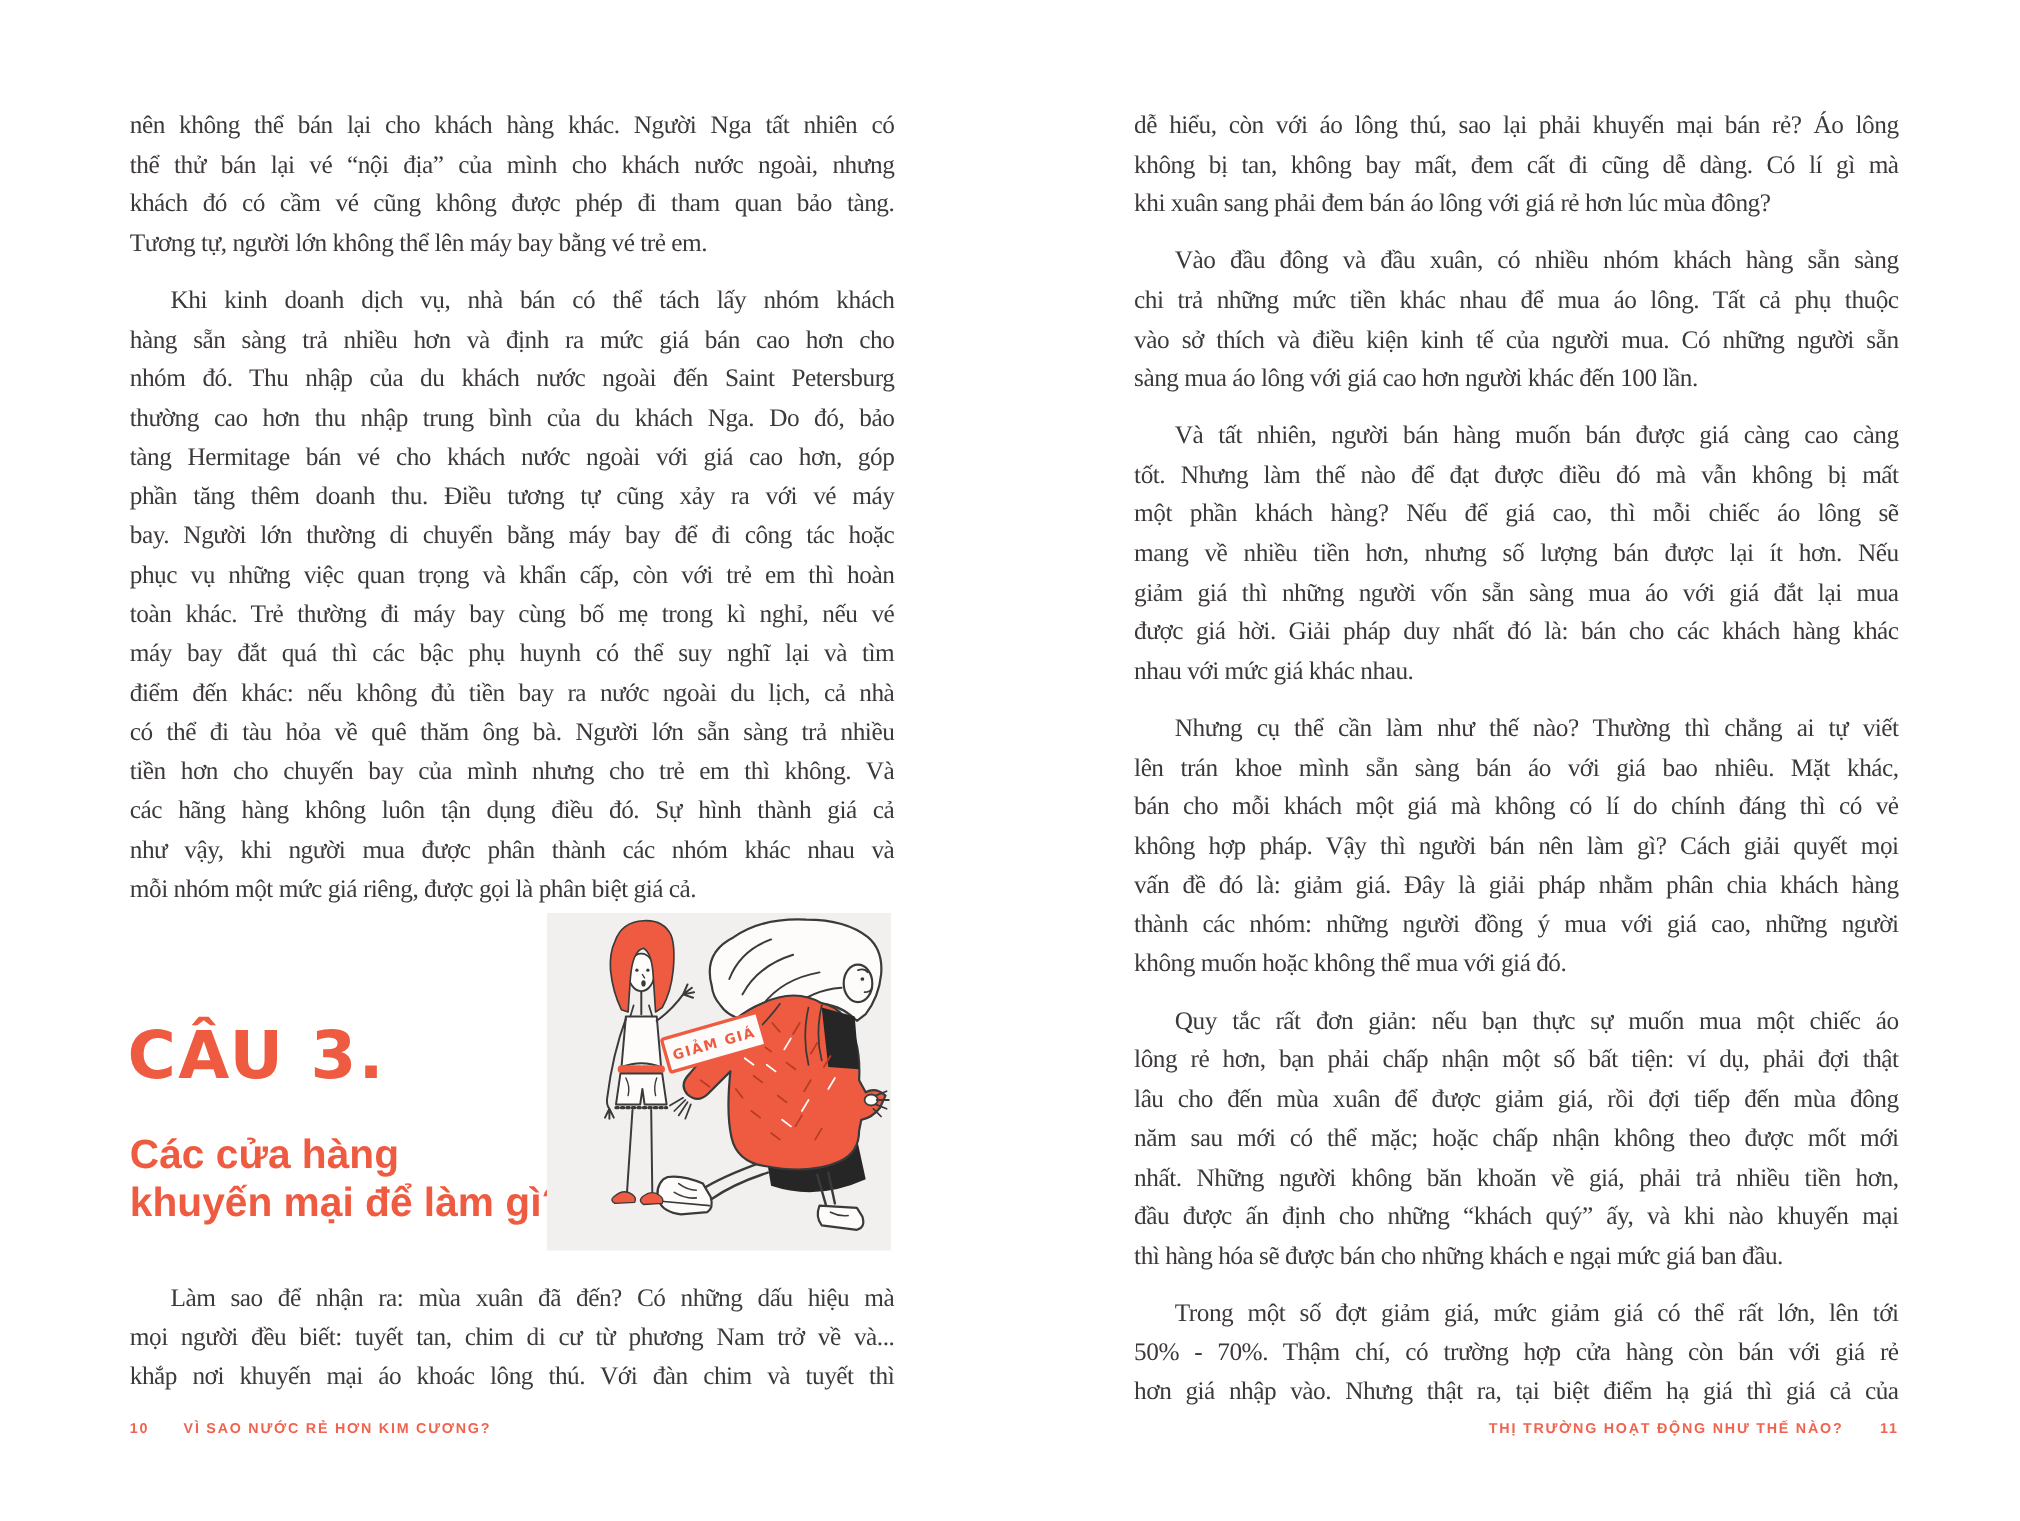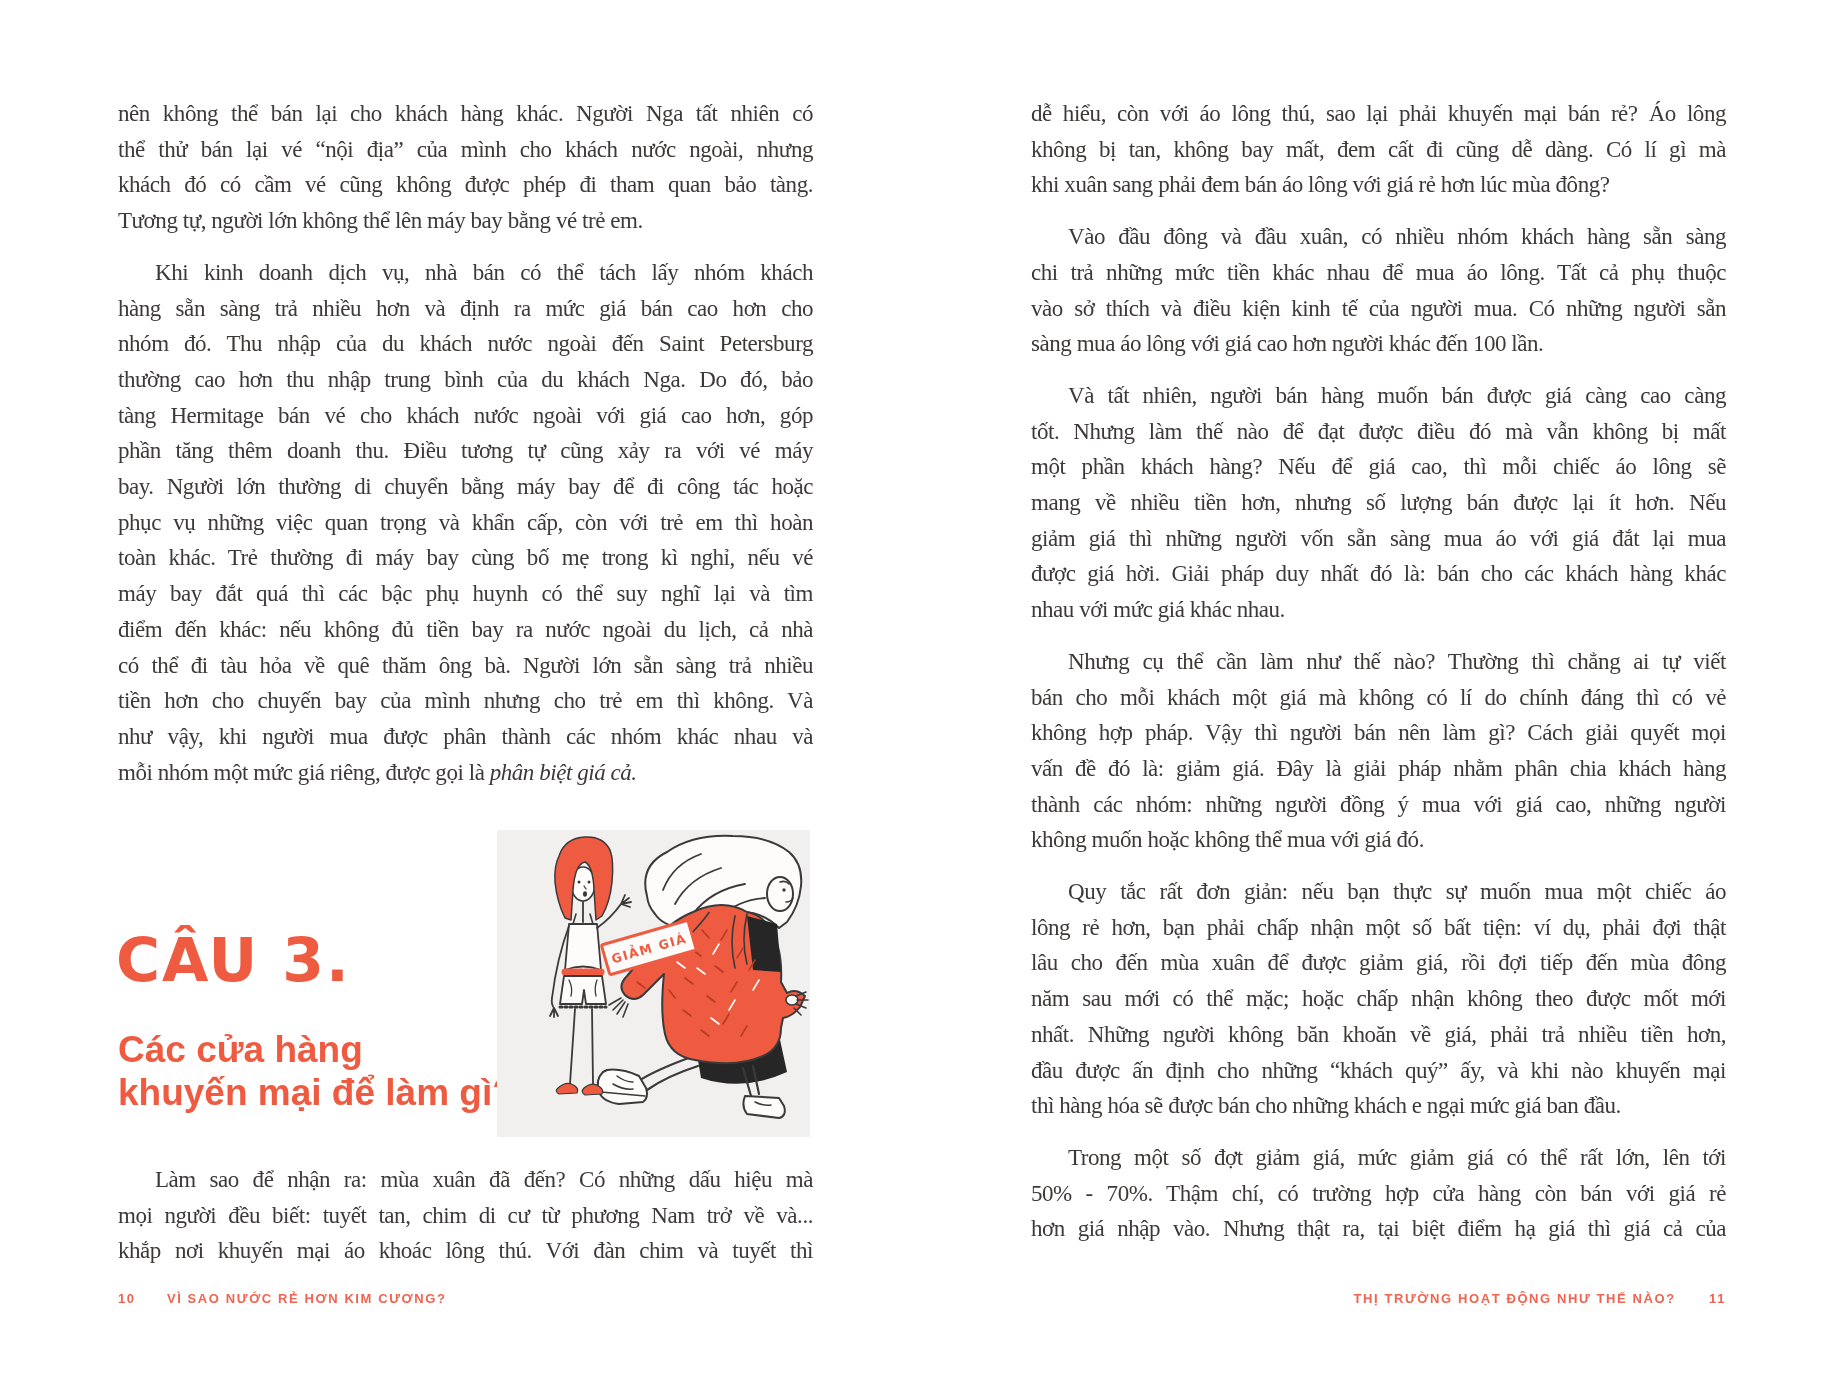--- a/index.html
+++ b/index.html
@@ -10,21 +10,21 @@
   }
   .col{position:absolute;width:695px;}
   .para{margin:0;}
   .line{
     display:block;white-space:nowrap;
     font-size:23px;line-height:35.7px;letter-spacing:-0.45px;
     text-align:justify;text-align-last:justify;text-justify:inter-word;
   }
   .line.last{text-align-last:left;}
   .para.indent .line:first-child{text-indent:37px;margin-top:16px;}
-  .it{font-style:italic;}
+  .it{}
 
   .col-left-top{left:118px;top:96px;}
   .col-left-bottom{left:118px;top:1146px;}
   .col-right{left:1031px;top:96px;}
 
   .chapter-title{
     position:absolute;left:116px;top:930px;
     font-family:"DejaVu Sans","Liberation Sans",sans-serif;
     font-weight:900;font-size:60px;line-height:60px;letter-spacing:2px;
     color:#ee5b40;
@@ -68,20 +68,21 @@
           <div class="line"><span>thường cao hơn thu nhập trung bình của du khách Nga. Do đó, bảo</span></div>
           <div class="line"><span>tàng Hermitage bán vé cho khách nước ngoài với giá cao hơn, góp</span></div>
           <div class="line"><span>phần tăng thêm doanh thu. Điều tương tự cũng xảy ra với vé máy</span></div>
           <div class="line"><span>bay. Người lớn thường di chuyển bằng máy bay để đi công tác hoặc</span></div>
           <div class="line"><span>phục vụ những việc quan trọng và khẩn cấp, còn với trẻ em thì hoàn</span></div>
           <div class="line"><span>toàn khác. Trẻ thường đi máy bay cùng bố mẹ trong kì nghỉ, nếu vé</span></div>
           <div class="line"><span>máy bay đắt quá thì các bậc phụ huynh có thể suy nghĩ lại và tìm</span></div>
           <div class="line"><span>điểm đến khác: nếu không đủ tiền bay ra nước ngoài du lịch, cả nhà</span></div>
           <div class="line"><span>có thể đi tàu hỏa về quê thăm ông bà. Người lớn sẵn sàng trả nhiều</span></div>
           <div class="line"><span>tiền hơn cho chuyến bay của mình nhưng cho trẻ em thì không. Và</span></div>
+          <div class="line"><span>các hãng hàng không luôn tận dụng điều đó. Sự hình thành giá cả</span></div>
           <div class="line"><span>như vậy, khi người mua được phân thành các nhóm khác nhau và</span></div>
           <div class="line last"><span>mỗi nhóm một mức giá riêng, được gọi là </span><span class="it">phân biệt giá cả.</span></div>
         </div>
       </div>
 
     <div class="chapter-title">CÂU 3.</div>
 
     <div class="chapter-sub">
       <div>Các cửa hàng</div>
       <div>khuyến mại để làm gì?</div>
@@ -188,20 +189,21 @@
           <div class="line"><span>Và tất nhiên, người bán hàng muốn bán được giá càng cao càng</span></div>
           <div class="line"><span>tốt. Nhưng làm thế nào để đạt được điều đó mà vẫn không bị mất</span></div>
           <div class="line"><span>một phần khách hàng? Nếu để giá cao, thì mỗi chiếc áo lông sẽ</span></div>
           <div class="line"><span>mang về nhiều tiền hơn, nhưng số lượng bán được lại ít hơn. Nếu</span></div>
           <div class="line"><span>giảm giá thì những người vốn sẵn sàng mua áo với giá đắt lại mua</span></div>
           <div class="line"><span>được giá hời. Giải pháp duy nhất đó là: bán cho các khách hàng khác</span></div>
           <div class="line last"><span>nhau với mức giá khác nhau.</span></div>
         </div>
         <div class="para indent">
           <div class="line"><span>Nhưng cụ thể cần làm như thế nào? Thường thì chẳng ai tự viết</span></div>
+          <div class="line"><span>lên trán khoe mình sẵn sàng bán áo với giá bao nhiêu. Mặt khác,</span></div>
           <div class="line"><span>bán cho mỗi khách một giá mà không có lí do chính đáng thì có vẻ</span></div>
           <div class="line"><span>không hợp pháp. Vậy thì người bán nên làm gì? Cách giải quyết mọi</span></div>
           <div class="line"><span>vấn đề đó là: giảm giá. Đây là giải pháp nhằm phân chia khách hàng</span></div>
           <div class="line"><span>thành các nhóm: những người đồng ý mua với giá cao, những người</span></div>
           <div class="line last"><span>không muốn hoặc không thể mua với giá đó.</span></div>
         </div>
         <div class="para indent">
           <div class="line"><span>Quy tắc rất đơn giản: nếu bạn thực sự muốn mua một chiếc áo</span></div>
           <div class="line"><span>lông rẻ hơn, bạn phải chấp nhận một số bất tiện: ví dụ, phải đợi thật</span></div>
           <div class="line"><span>lâu cho đến mùa xuân để được giảm giá, rồi đợi tiếp đến mùa đông</span></div>

